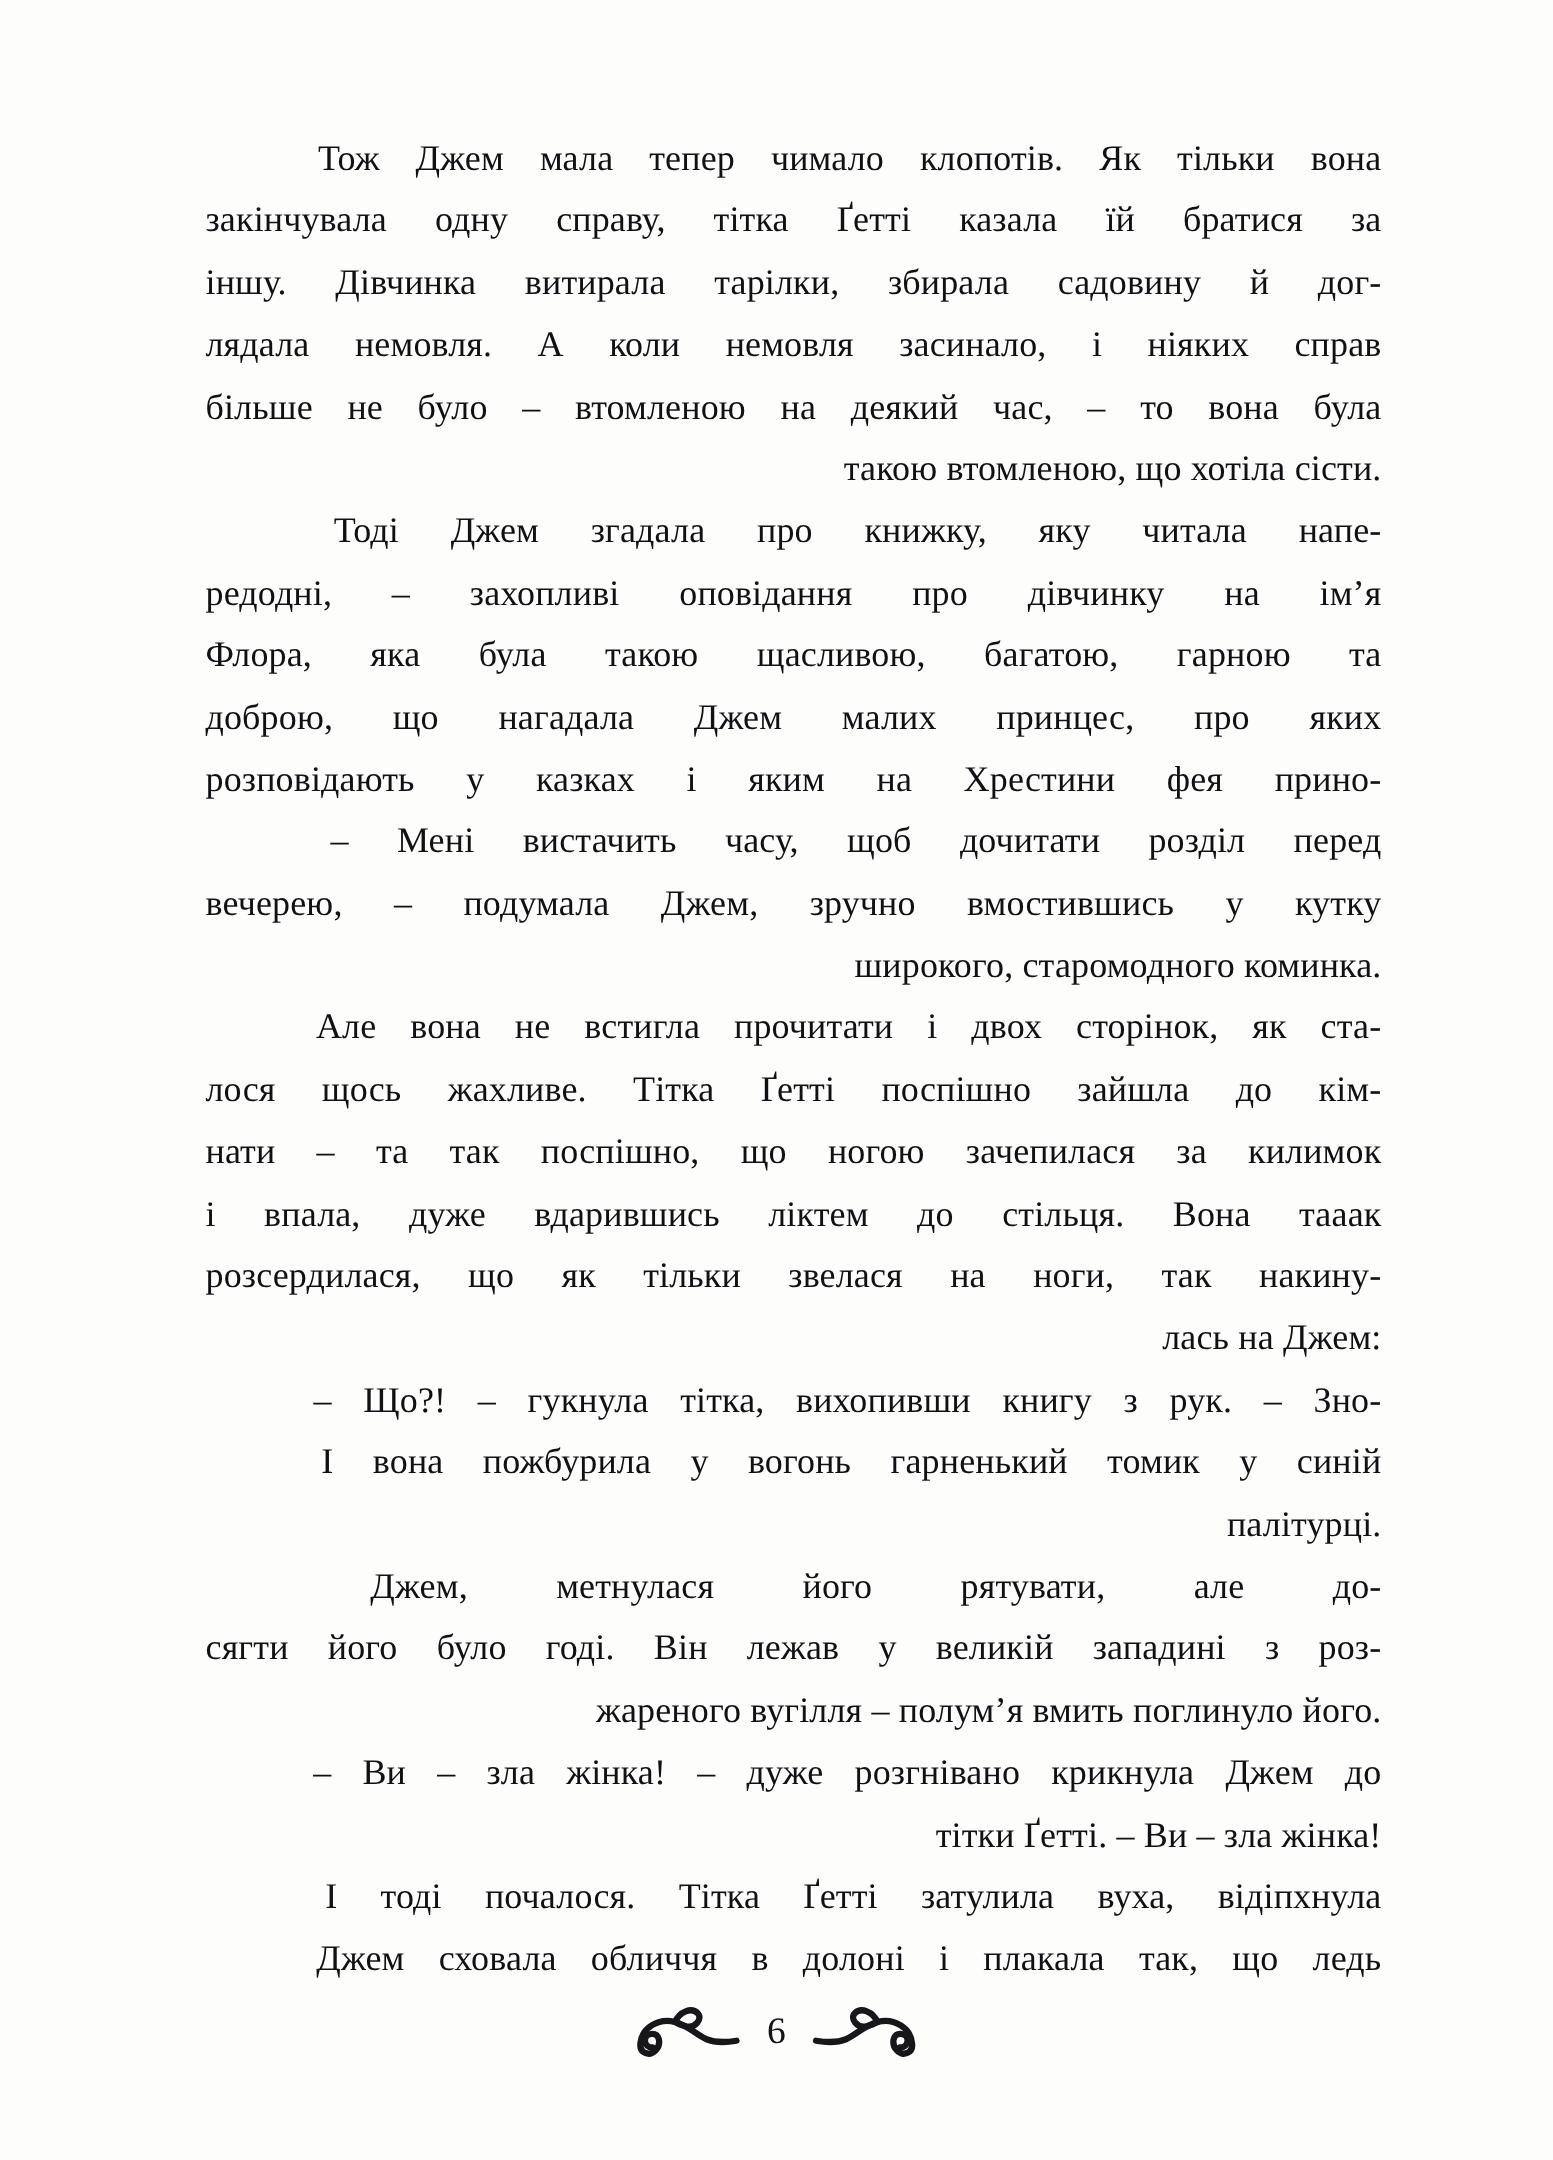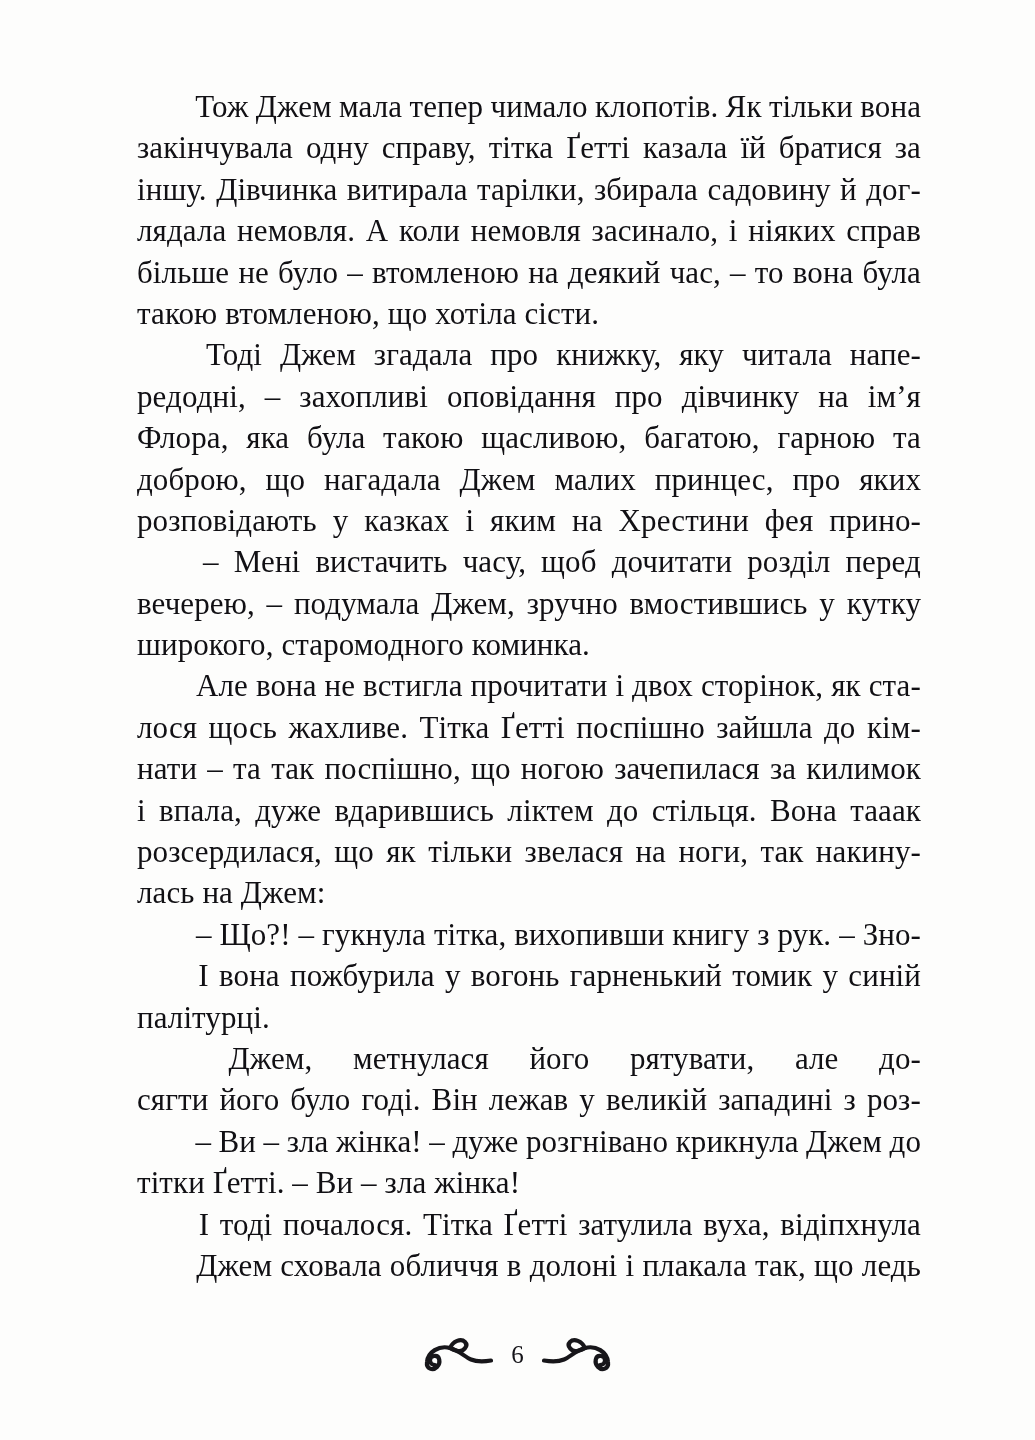--- a/index.html
+++ b/index.html
@@ -32,38 +32,38 @@
 
   .para {
     margin: 0 0 0 0;
   }
 
   
   .line {
     display: block;
     height: 41.4px;
     line-height: 41.4px;
-    font-size: 31px;
+    font-size: 24px;
     color: #111014;
     letter-spacing: 0.1px;
     white-space: nowrap;
   }
 
   
   .line.just {
     display: flex;
     justify-content: space-between;
     width: 100%;
   }
   .line.just > span { white-space: pre; }
 
   
   .line.flush {
     display: block;
-    text-align: left;
+    text-align: right;
   }
 
   .indent {
     display: inline-block;
     width: 51px;
   }
 
   .footer {
     position: absolute;
     left: 0;
@@ -351,20 +351,21 @@
           <span>було</span>
           <span>годі.</span>
           <span>Він</span>
           <span>лежав</span>
           <span>у</span>
           <span>великій</span>
           <span>западині</span>
           <span>з</span>
           <span>роз-</span>
         </div>
+        <div class="line flush"><span>жареного вугілля – полум’я вмить поглинуло його.</span></div>
       </div>
       <div class="para">
         <div class="line just">
           <span class="indent"></span>
           <span>–</span>
           <span>Ви</span>
           <span>–</span>
           <span>зла</span>
           <span>жінка!</span>
           <span>–</span>

